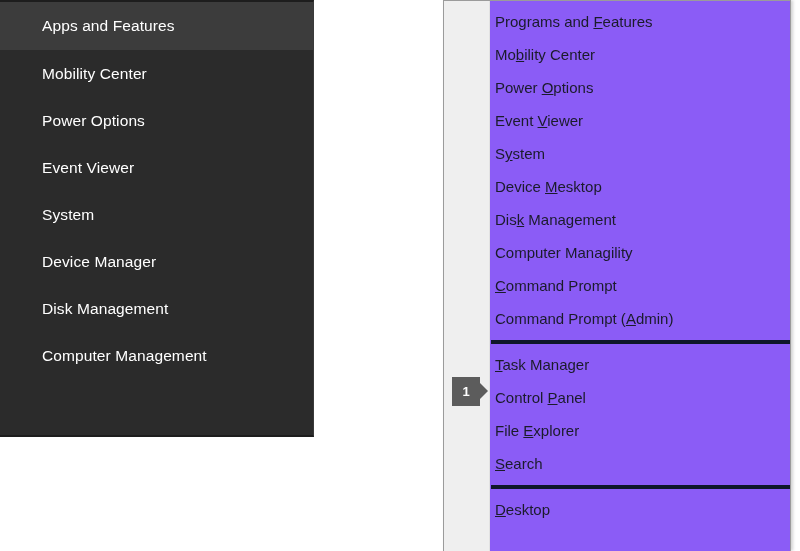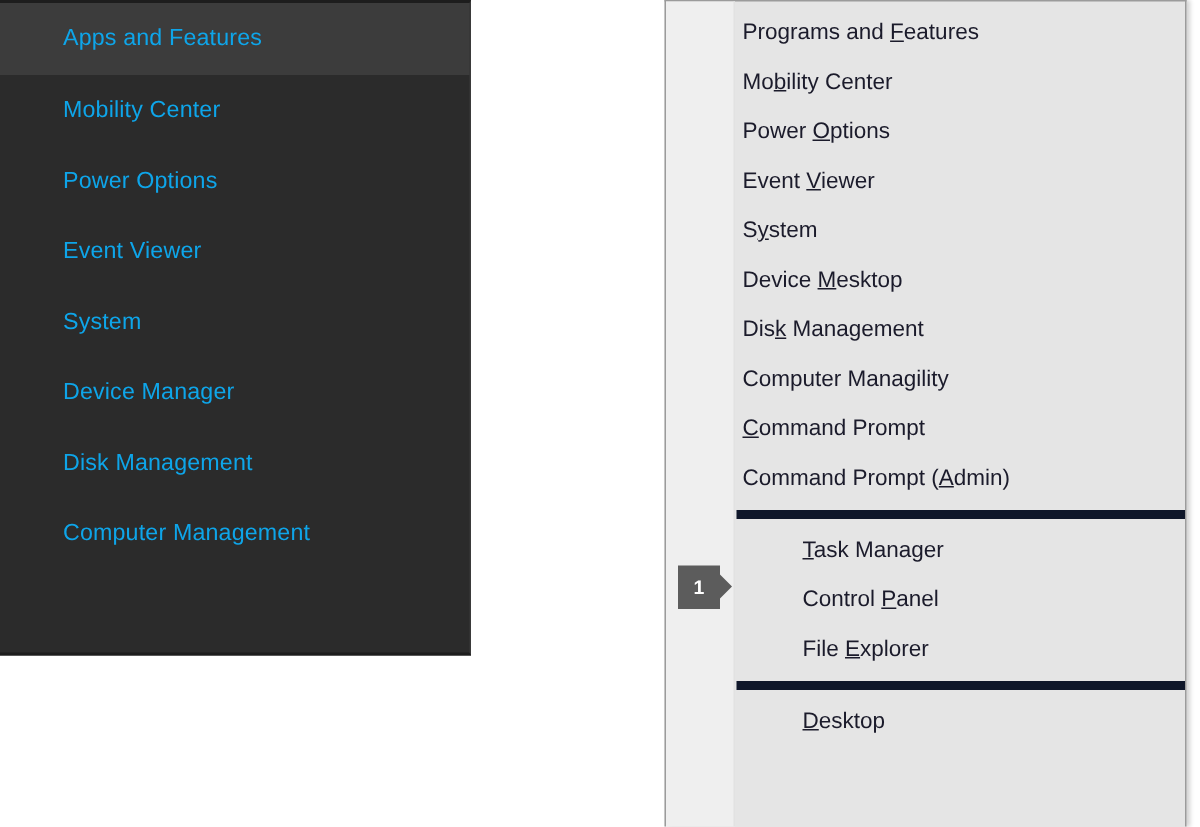--- a/index.html
+++ b/index.html
@@ -26,40 +26,40 @@
     background: #2b2b2b;
     border-top: 2px solid #1d1d1d;
     border-bottom: 2px solid #1d1d1d;
     border-right: 1px solid #3a3a3a;
     box-sizing: border-box;
   }
   .dark-item {
     height: 47px;
     line-height: 47px;
     padding-left: 42px;
-    color: #0ea5e9;
+    color: #ffffff;
     font-size: 15.5px;
     letter-spacing: .1px;
     white-space: nowrap;
     box-sizing: border-box;
   }
   .dark-item.is-highlighted {
     background: #3c3c3c;
     height: 48px;
     line-height: 48px;
   }
 
   
   #light-menu {
     position: absolute;
     left: 443px;
     top: 0;
     width: 348px;
     height: 551px;
-    background: #e5e5e5;
+    background: #8b5cf6;
     border: 1px solid #9b9b9b;
     border-bottom: none;
     box-sizing: border-box;
     box-shadow: 2px 0 3px rgba(0,0,0,0.18);
     text-decoration: underline;
   }
   #light-menu-gutter {
     position: absolute;
     left: 0;
     top: 0;
@@ -73,22 +73,21 @@
     position: absolute;
     left: 47px;
     right: 0;
     top: 0;
     bottom: 0;
   }
   .light-group {
     padding: 4px 0 5px 0;
   }
   .light-group + .light-group {
-    border-top: 6px solid #0f172a;
-    padding-left: 40px;
+    border-top: 4px solid #0f172a;
   }
   .light-item {
     height: 33px;
     line-height: 33px;
     padding-left: 4px;
     color: #1b1b2b;
     font-size: 15px;
     white-space: nowrap;
     box-sizing: border-box;
   }
@@ -199,20 +198,23 @@
     <div class="light-group">
       <div class="light-item">
         <span></span><u>T</u><span>ask Manager</span>
       </div>
       <div class="light-item">
         <span>Control </span><u>P</u><span>anel</span>
       </div>
       <div class="light-item">
         <span>File </span><u>E</u><span>xplorer</span>
       </div>
+      <div class="light-item">
+        <span></span><u>S</u><span>earch</span>
+      </div>
     </div>
 
     <div class="light-group">
       <div class="light-item">
         <span></span><u>D</u><span>esktop</span>
       </div>
     </div>
 
   </div>
 </div>

